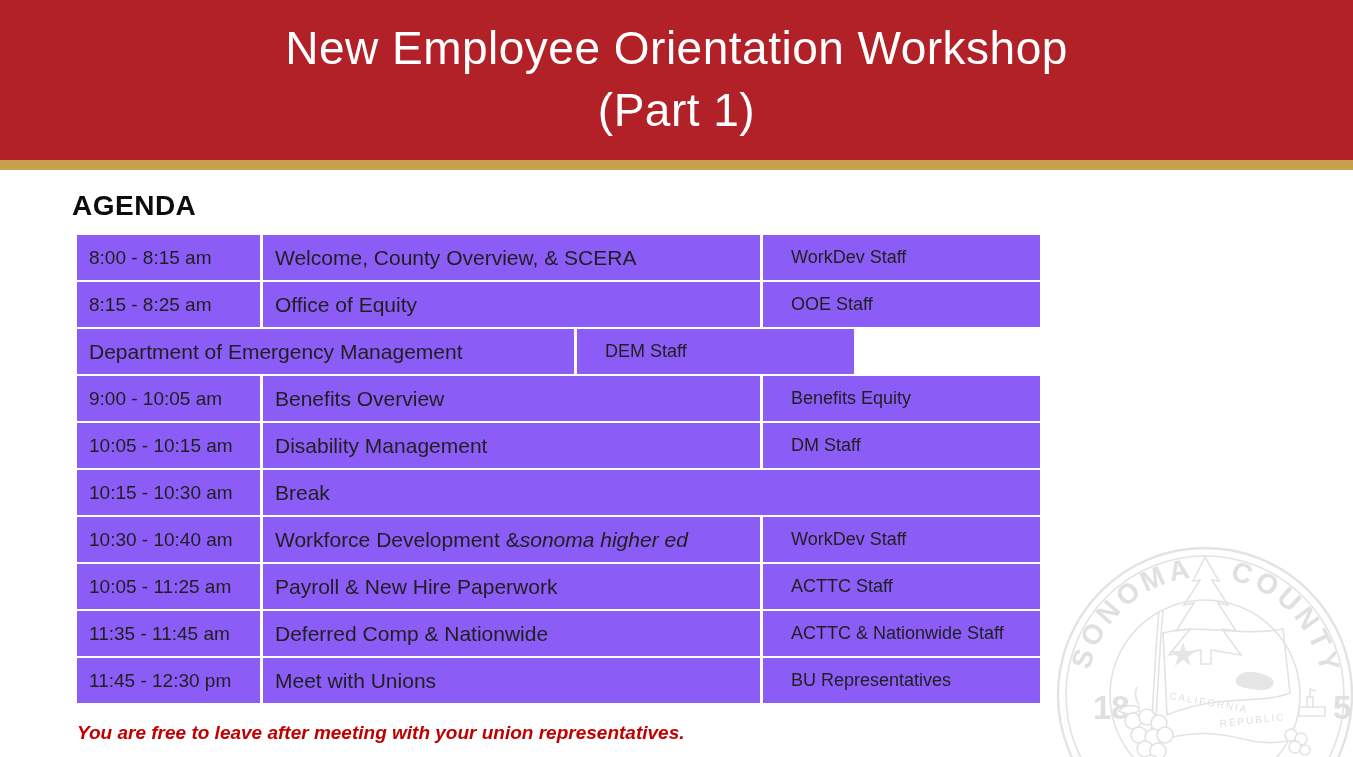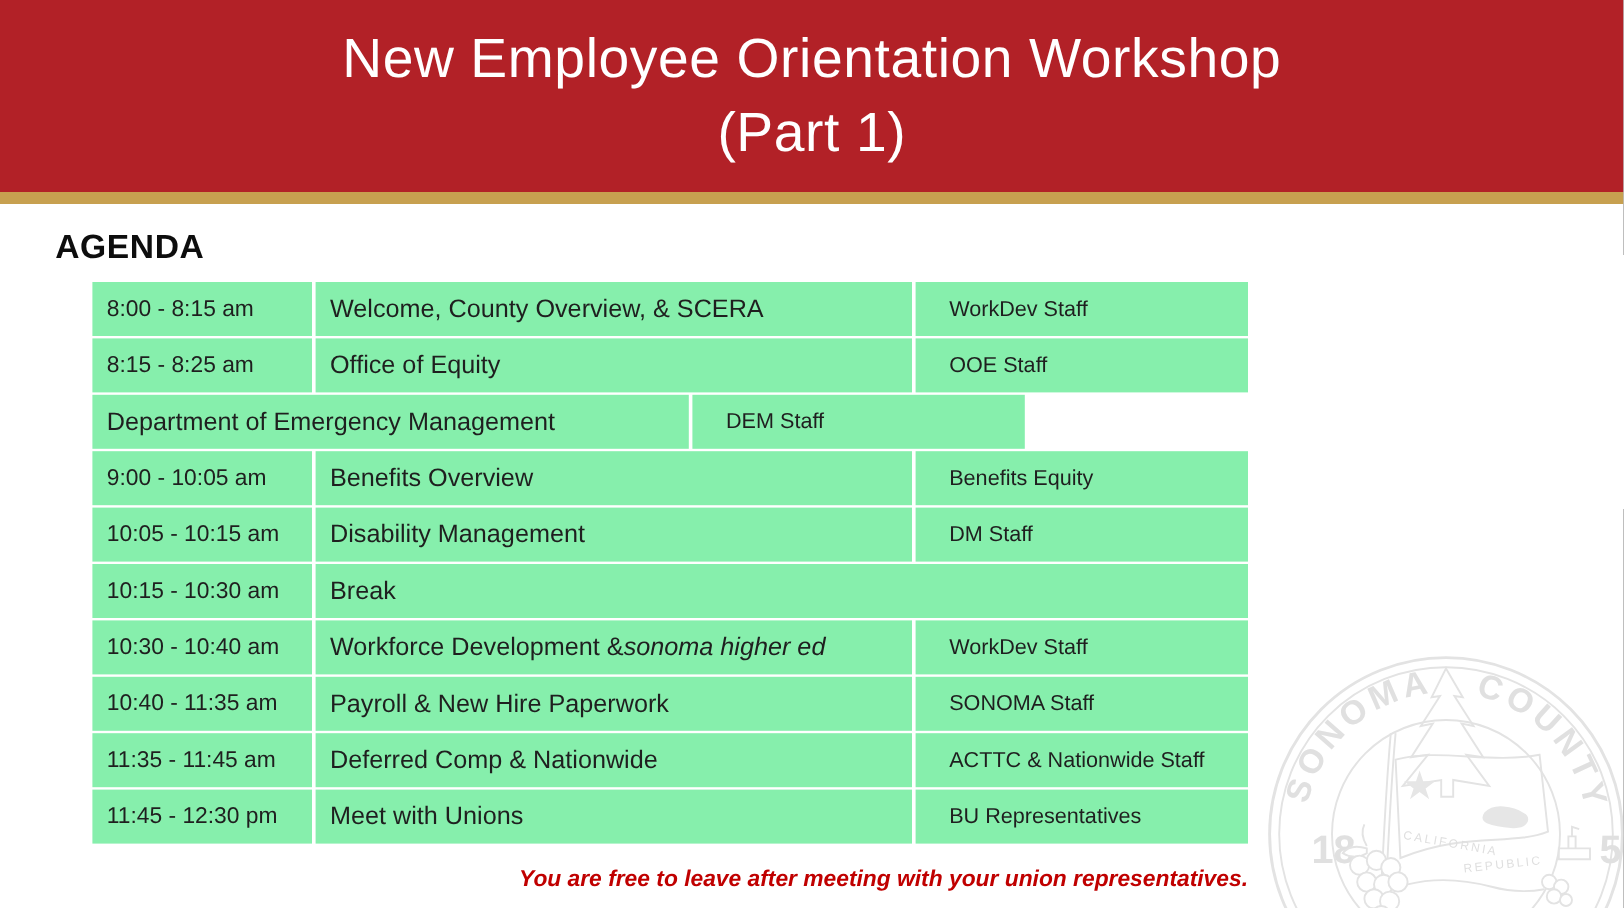--- a/index.html
+++ b/index.html
@@ -16,38 +16,38 @@
   .banner .title-line {
     font-size:46px; font-weight:400; line-height:62px; letter-spacing:0.5px;
   }
   .banner .title-wrap { padding-top:17px; }
   .gold-strip {
     position:absolute; left:0; top:160px; width:1353px; height:10px;
     background:#C7A050;
   }
   
   .agenda-heading {
-    position:absolute; left:46px; top:190px; font-size:28px; font-weight:700;
+    position:absolute; left:72px; top:190px; font-size:28px; font-weight:700;
     color:#0d0d0d; letter-spacing:0.5px;
   }
   
   .agenda-table { position:absolute; left:77px; top:235px; width:963px; }
   .agenda-row { display:flex; height:45px; margin-bottom:2px; }
   .cell {
-    background:#86efac; display:flex; align-items:center;
+    background:#8b5cf6; display:flex; align-items:center;
     box-sizing:border-box; color:#1f1f1f; overflow:hidden; white-space:nowrap;text-align:center;
   }
   .cell-time  { width:183px; margin-right:3px; padding-left:12px; font-size:19px; }
   .cell-topic { width:497px; margin-right:3px; padding-left:12px; font-size:21px; }
   .cell-topic.span2 { width:777px; margin-right:0; }
   .cell-staff { width:277px; padding-left:28px; font-size:18px; }
   .topic-italic { font-style:italic; }
   
   .footer-note {
-    position:absolute; left:77px; top:722px; width:963px; text-align:right;
+    position:absolute; left:77px; top:722px; width:963px; text-align:left;
     color:#C00000; font-size:19px; font-weight:700; font-style:italic;
   }
   
   .seal { position:absolute; left:1055px; top:545px; width:300px; height:300px; }
   .seal * { vector-effect:non-scaling-stroke; }
 </style>
 </head>
 <body>
 
 <div class="slide">
@@ -119,26 +119,26 @@
     <div class="agenda-row">
       <div class="cell cell-time">10:30 - 10:40 am</div>
       <div class="cell cell-topic">
           <span>Workforce Development &amp; </span>
           <span class="topic-italic">sonoma higher ed</span>
         </div>
       <div class="cell cell-staff">WorkDev Staff</div>
     </div>
 
     <div class="agenda-row">
-      <div class="cell cell-time">10:40 - 11:35 am</div>
+      <div class="cell cell-time">10:05 - 11:25 am</div>
       <div class="cell cell-topic">
           <span>Payroll &amp; New Hire Paperwork</span>
           <span class="topic-italic"></span>
         </div>
-      <div class="cell cell-staff">SONOMA Staff</div>
+      <div class="cell cell-staff">ACTTC Staff</div>
     </div>
 
     <div class="agenda-row">
       <div class="cell cell-time">11:35 - 11:45 am</div>
       <div class="cell cell-topic">
           <span>Deferred Comp &amp; Nationwide</span>
           <span class="topic-italic"></span>
         </div>
       <div class="cell cell-staff">ACTTC &amp; Nationwide Staff</div>
     </div>

